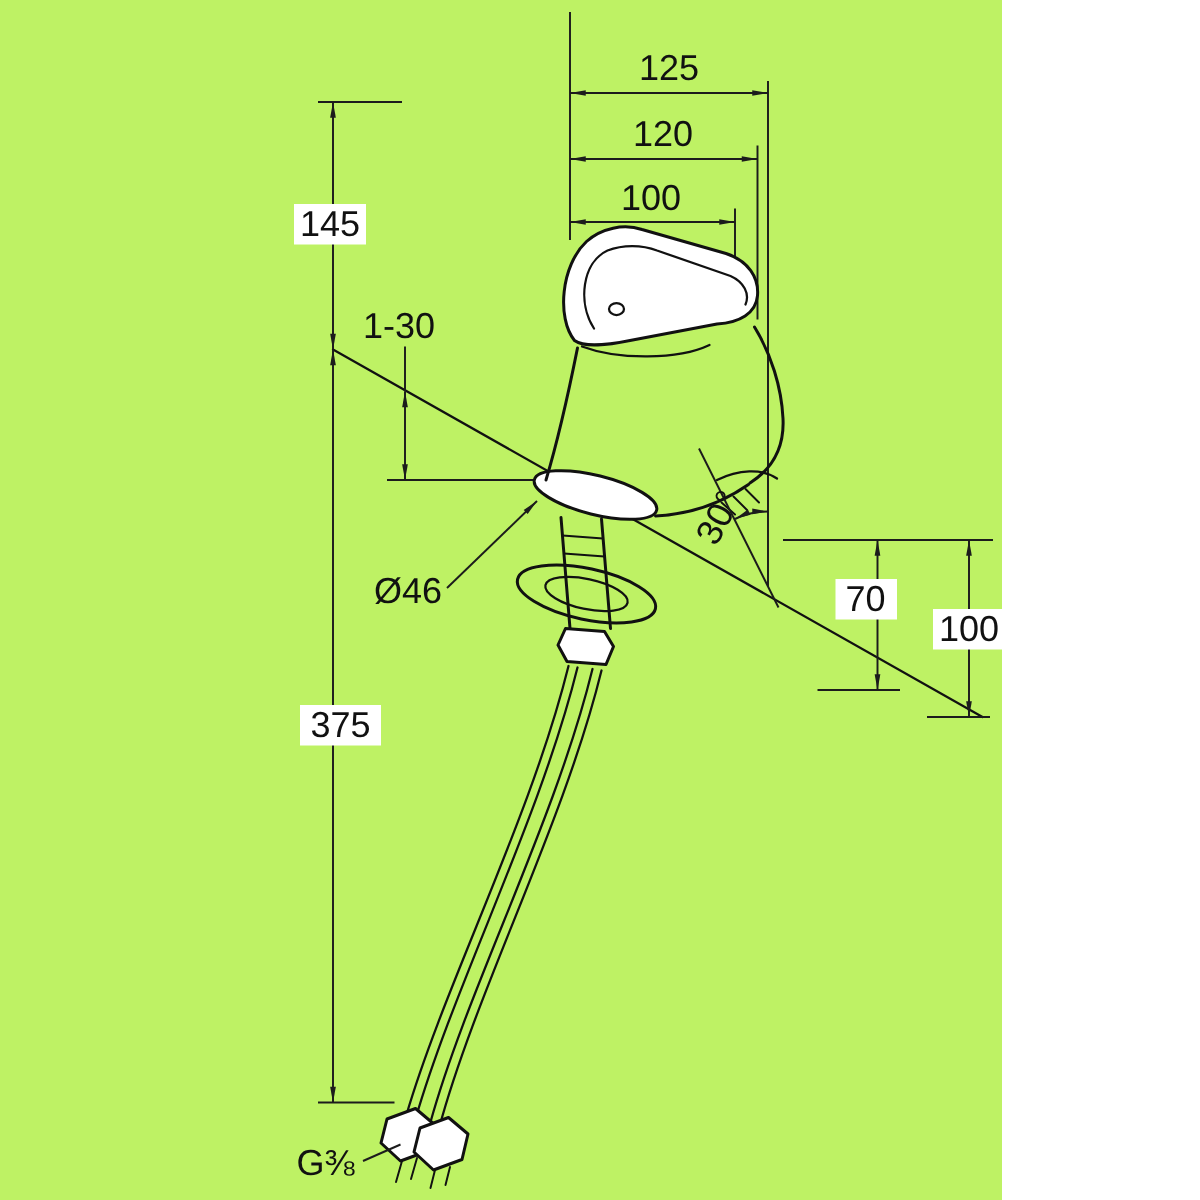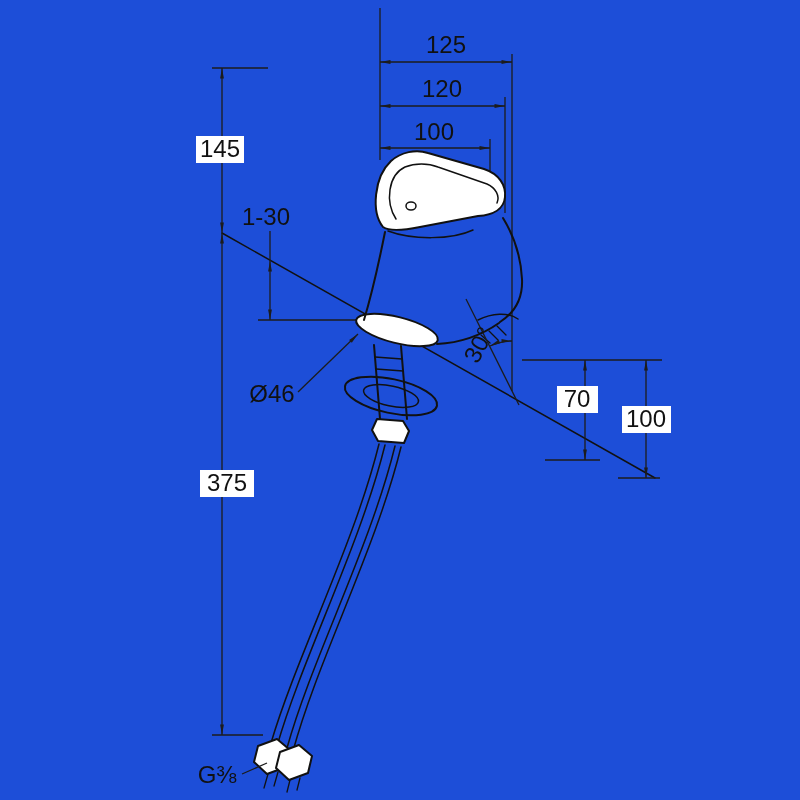--- a/index.html
+++ b/index.html
@@ -1,16 +1,16 @@
 <!DOCTYPE html>
 <html><head>
 <meta charset="utf-8">
 <style>
   html,body{margin:0;padding:0;background:#fff;}
-  .page{width:800px;height:800px;background:#1d4ed8;position:relative;overflow:hidden;}
+  .page{width:668px;height:800px;background:#bef264;position:relative;overflow:hidden;}
   svg{display:block;}
   text{font-family:"Liberation Sans","DejaVu Sans",sans-serif;font-size:24px;fill:#111;text-anchor:middle;}
   .dim{stroke:#1c1c1c;stroke-width:1.3;fill:none;}
   .obj{stroke:#111;stroke-width:2;fill:none;stroke-linecap:round;stroke-linejoin:round;}
   .objf{fill:#fff;}
   .thin{stroke-width:1.5;}
   .hatch{stroke-width:1.3;}
   .bg{fill:#fff;stroke:none;}
 </style>
 </head>

